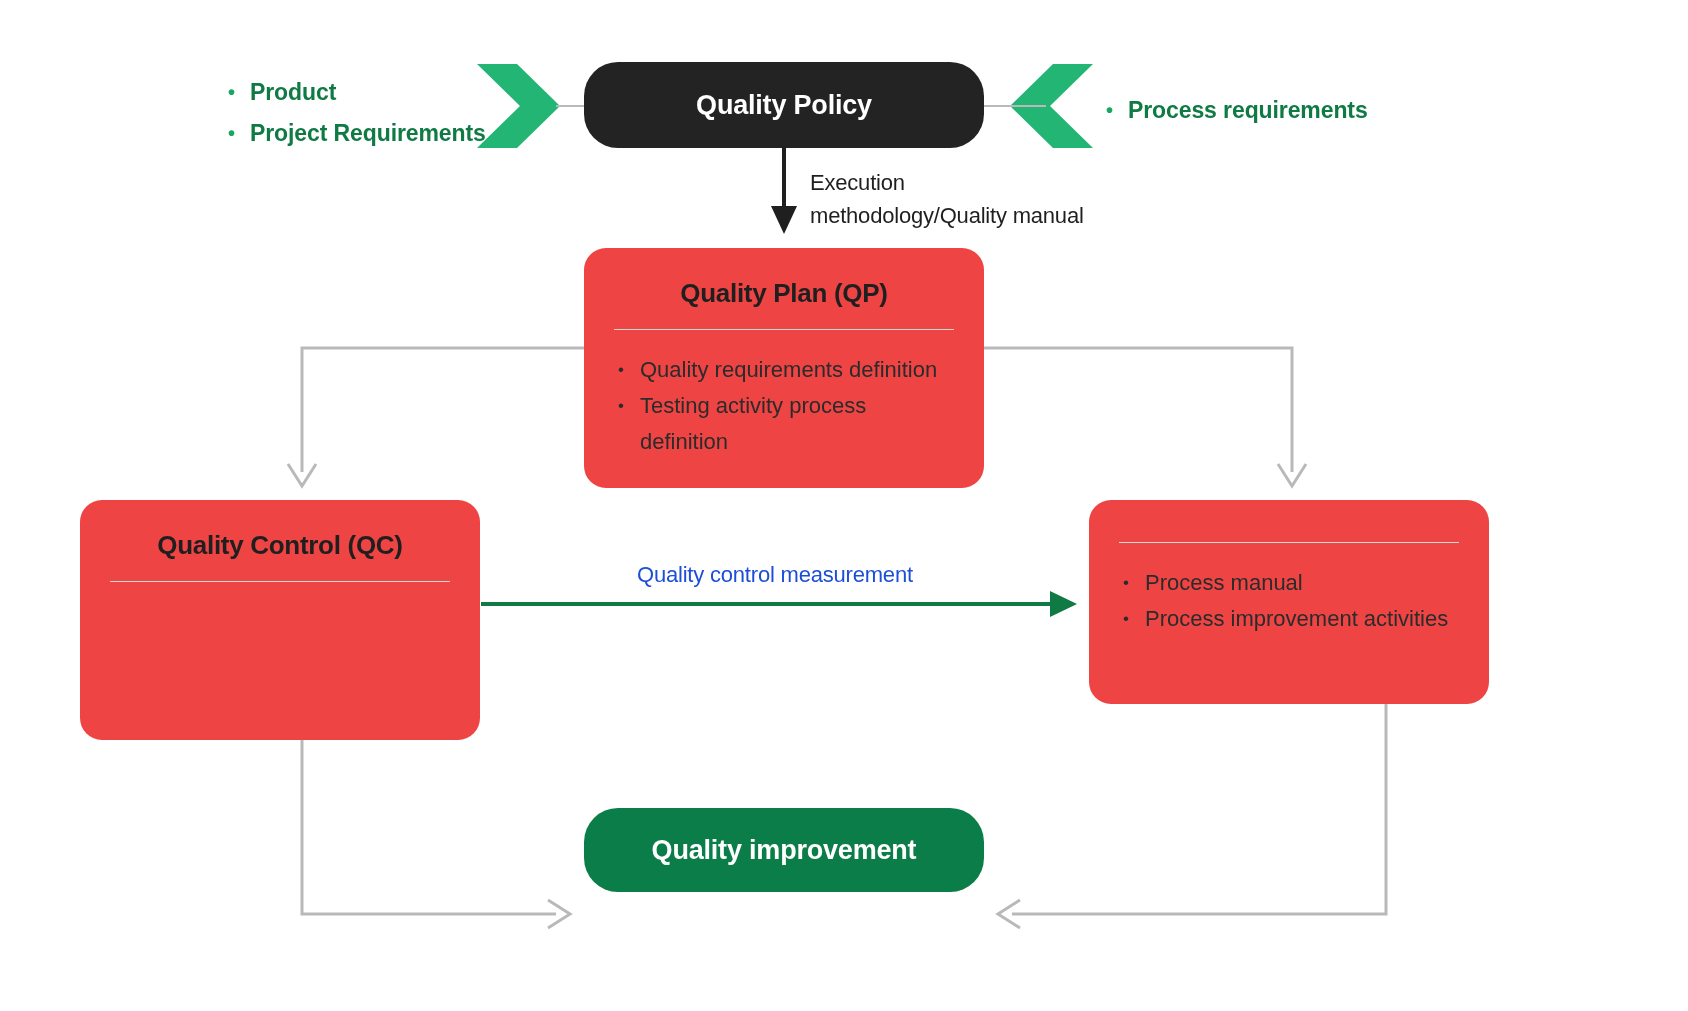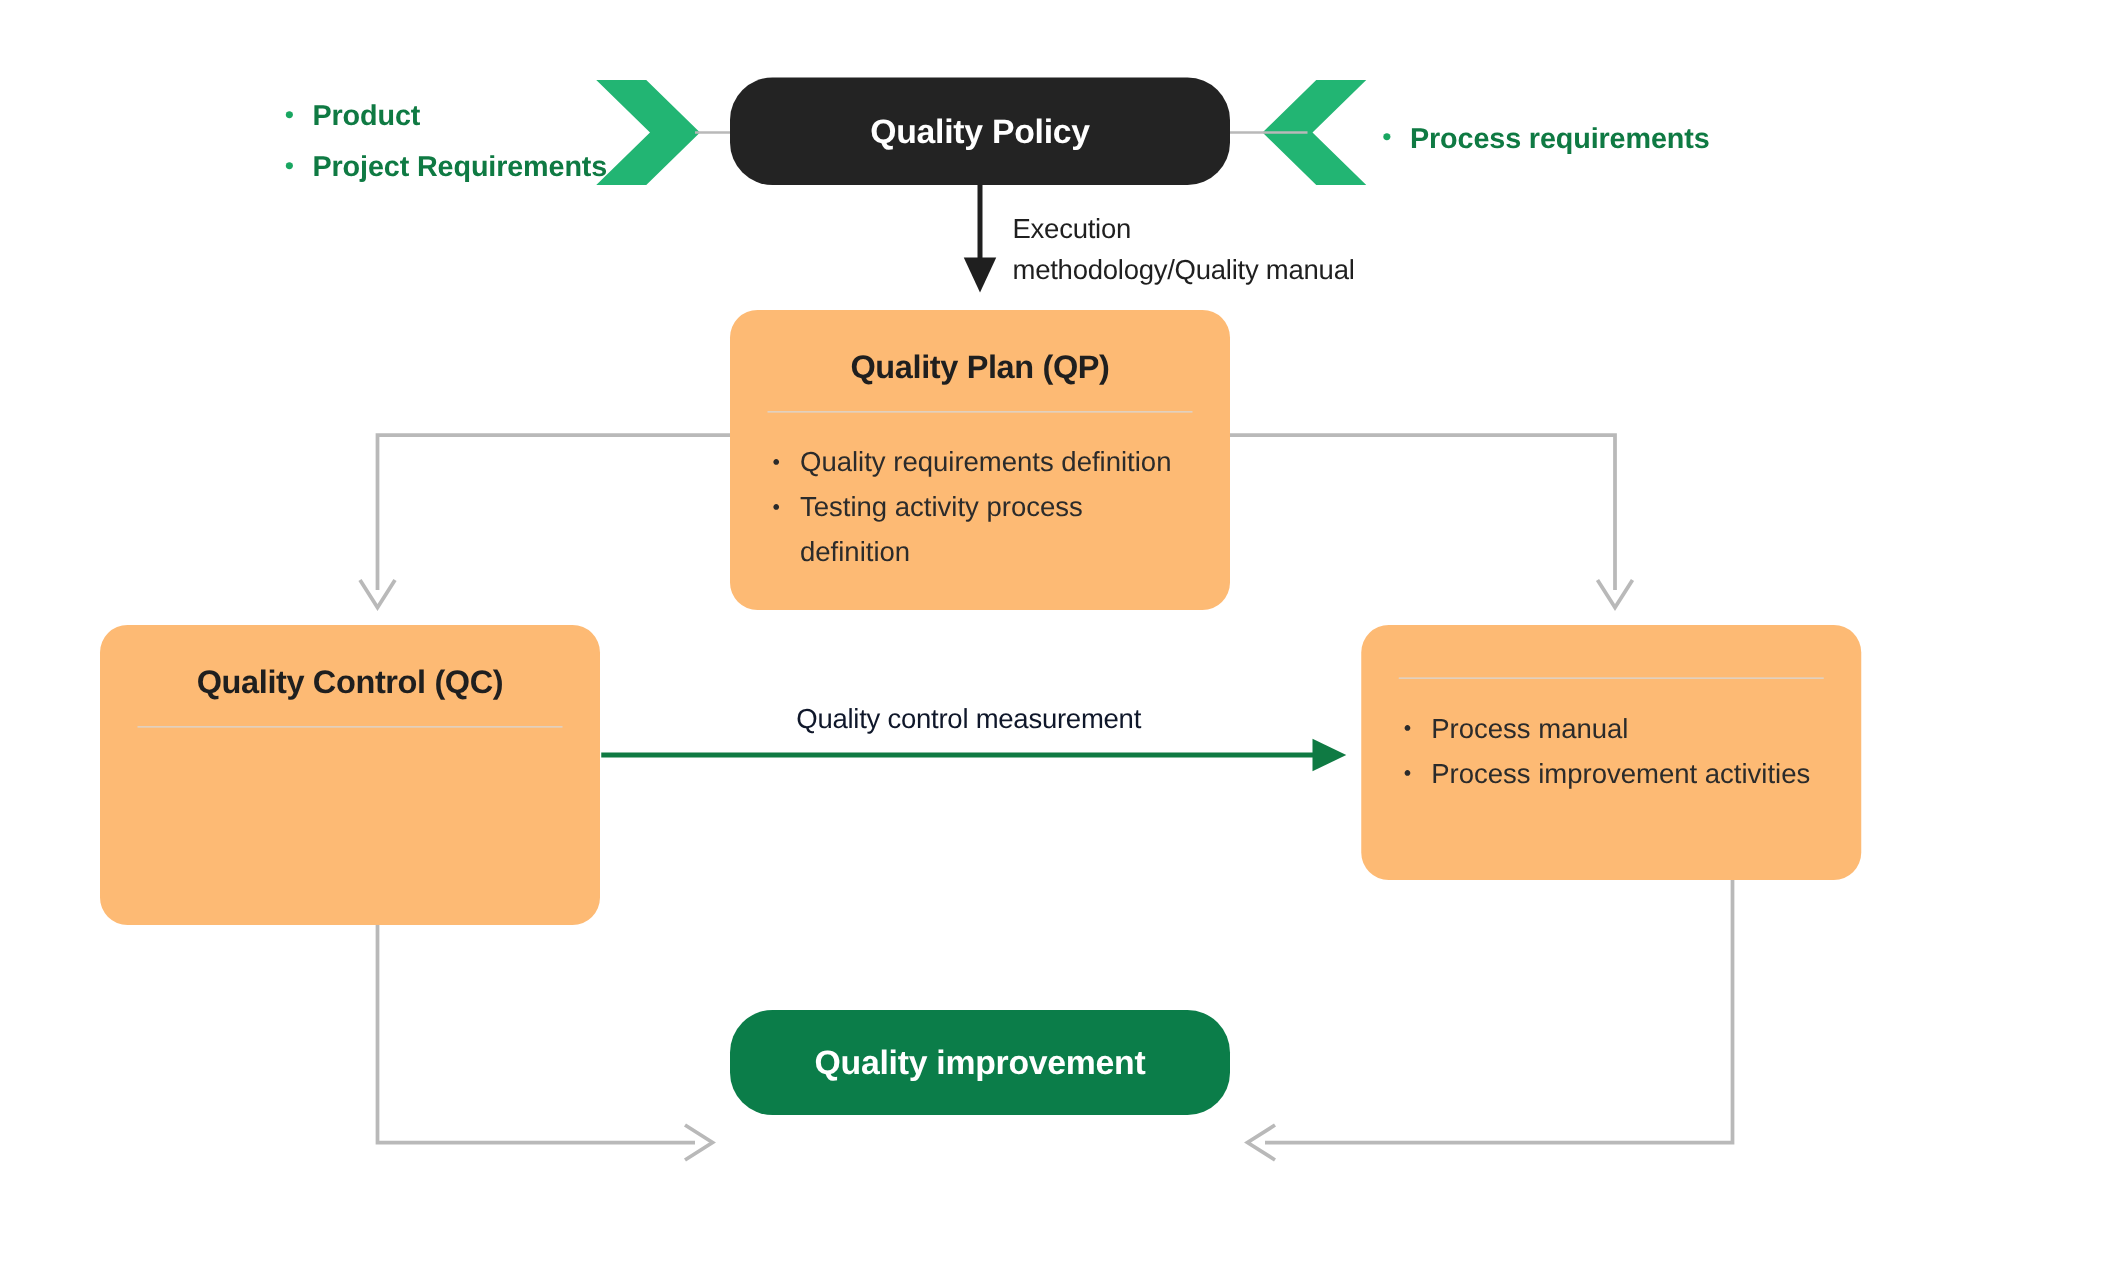--- a/index.html
+++ b/index.html
@@ -45,21 +45,21 @@
   }
 
   .pill-title {
     font-size: 27px;
     font-weight: bold;
     color: #ffffff;
     letter-spacing: -0.2px;
   }
 
   .card {
-    background: #fdba74;
+    background: #ef4444;
     border-radius: 22px;
     padding: 22px 30px 26px 30px;
   }
   .card-title {
     font-size: 26px;
     font-weight: bold;
     color: #1f1f1f;
     text-align: center;
     letter-spacing: -0.3px;
     margin: 8px 0 0 0;
@@ -121,21 +121,21 @@
   .edge-label {
     position: absolute;
     font-size: 22px;
     font-weight: normal;
     color: #1f1f1f;
     line-height: 33px;
     letter-spacing: -0.2px;
     white-space: nowrap;
   }
   .edge-label.green {
-    color: #0f172a;
+    color: #1d4ed8;
     font-size: 22px;
   }
 </style>
 </head>
 <body>
 
 <div id="canvas">
 
   <svg id="connectors" viewBox="0 0 1688 1011" width="1688" height="1011">
 

